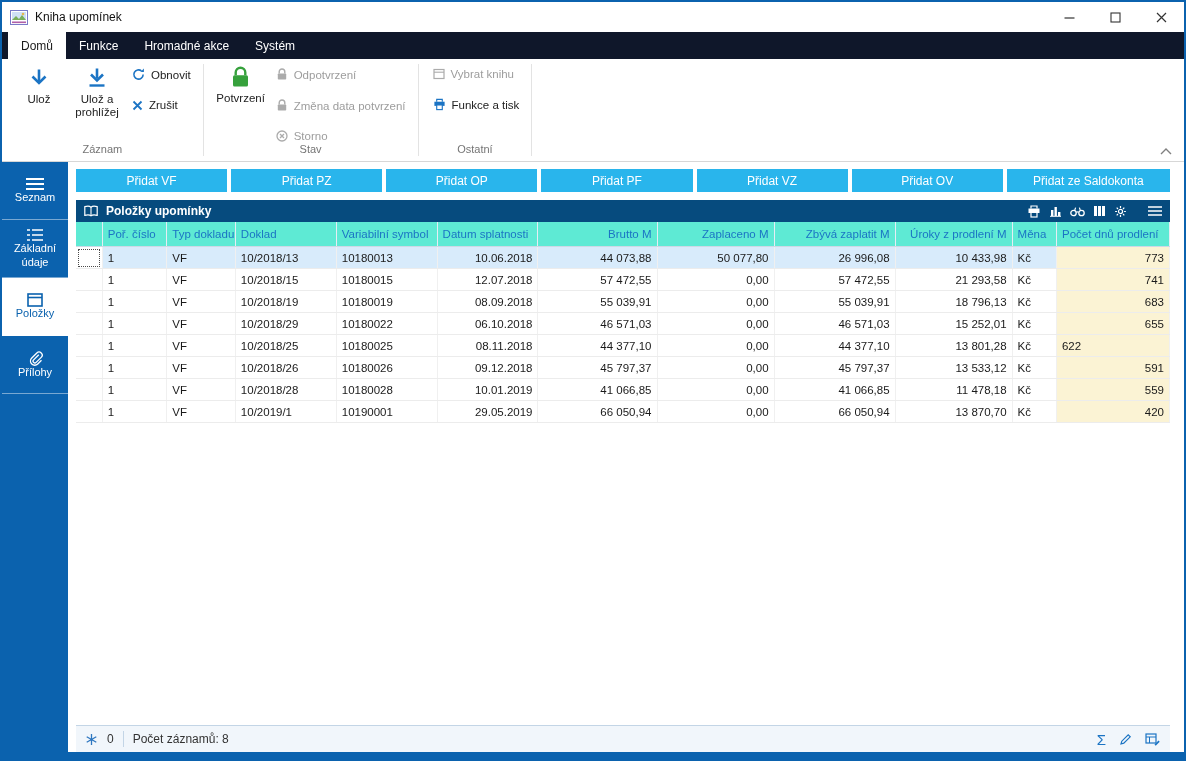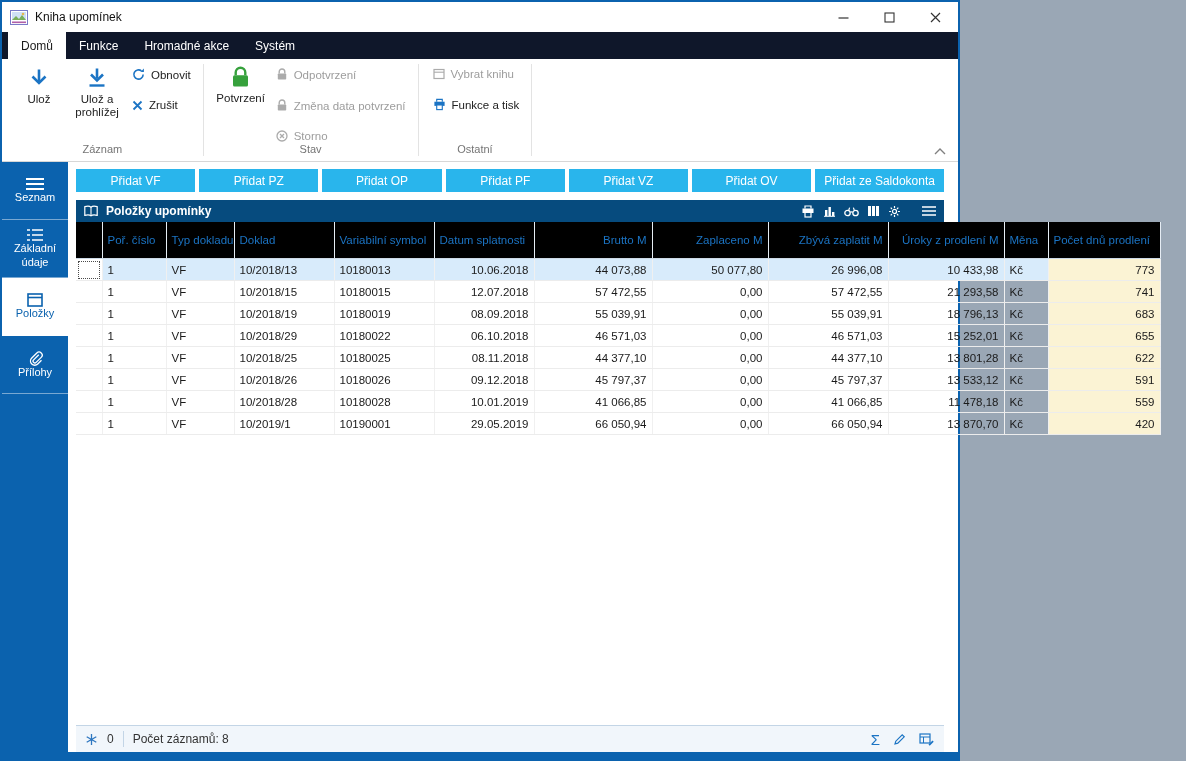--- a/index.html
+++ b/index.html
@@ -1,17 +1,17 @@
 <!DOCTYPE html>
 <html><head>
 <meta charset="utf-8">
 <style>
   * { margin:0; padding:0; box-sizing:border-box; font-family:"Liberation Sans", sans-serif; }
   html,body { width:1186px; height:761px; overflow:hidden; background:#9aa7b5; }
-  .window { width:960px; height:761px; background:#fff; border:2px solid #0B62AE; border-bottom-width:9px; display:flex; flex-direction:column; }
+  .window { width:1186px; height:761px; background:#fff; border:2px solid #0B62AE; border-bottom-width:9px; display:flex; flex-direction:column; }
 
   
   .titlebar { flex:0 0 30px; display:flex; align-items:center; background:#fff; padding-left:8px; }
   .app-icon { width:18px; height:15px; margin-right:7px; display:inline-flex; }
   .title-text { font-size:12px; color:#111; }
   .win-controls { margin-left:auto; display:flex; height:100%; }
   .win-btn { width:46px; height:100%; display:flex; align-items:center; justify-content:center; background:transparent; border:none; cursor:default; }
 
   
   .tabbar { flex:0 0 27px; background:#0f172a; display:flex; align-items:stretch; padding-left:6px; }
@@ -47,21 +47,21 @@
   
   .panel { margin-top:8px; flex:1; display:flex; flex-direction:column; min-height:0; }
   .panel-header { flex:0 0 22px; background:#064B7E; color:#fff; display:flex; align-items:center; padding:0 7px; gap:7px; }
   .panel-title { font-size:12px; font-weight:bold; }
   .ph-icons { margin-left:auto; display:flex; align-items:center; gap:8px; }
   .ph-btn { background:none; border:none; display:flex; align-items:center; }
   .ph-menu { margin-left:12px; }
 
   
   table { border-collapse:collapse; table-layout:fixed; width:100%; }
-  thead th { font-weight:normal; font-size:11.5px; color:#1B74C4; padding:12px 5px; height:21px; border-bottom:1px solid #cdd9e6; border-right:1px solid #e6edf4; background:#000000; white-space:nowrap; overflow:hidden; cursor:default; }
+  thead th { font-weight:normal; font-size:11.5px; color:#1B74C4; padding:6px 5px; height:21px; border-bottom:1px solid #cdd9e6; border-right:1px solid #e6edf4; background:#5eead4; white-space:nowrap; overflow:hidden; cursor:default; }
   tbody td { font-size:11.5px; color:#1a1a1a; padding:3px 5px; height:22px; border-bottom:1px solid #ececec; border-right:1px solid #f0f0f0; white-space:nowrap; overflow:hidden; cursor:default; }
   tr.selected td { background:#D8EBFB; }
   td.days { background:#FBF3D4; }
   tr.selected td.days { background:#FBF3D4; }
   td.sel-cell { background:#fff; }
   tr.selected td.sel-cell { background:#fff; outline:1px dotted #4a4a4a; outline-offset:-3px; }
 
   .filler { flex:1; background:#fff; }
 
   
@@ -447,21 +447,21 @@
                 <td style="text-align: left;">1</td>
                 <td style="text-align: left;">VF</td>
                 <td style="text-align: left;">10/2018/25</td>
                 <td style="text-align: left;">10180025</td>
                 <td style="text-align: right;">08.11.2018</td>
                 <td style="text-align: right;">44 377,10</td>
                 <td style="text-align: right;">0,00</td>
                 <td style="text-align: right;">44 377,10</td>
                 <td style="text-align: right;">13 801,28</td>
                 <td style="text-align: left;">Kč</td>
-                <td class="days" style="text-align: right;">622</td>
+                <td class="days" style="">622</td>
               </tr>
               <tr>
                 <td class="sel-cell"></td>
                 <td style="text-align: left;">1</td>
                 <td style="text-align: left;">VF</td>
                 <td style="text-align: left;">10/2018/26</td>
                 <td style="text-align: left;">10180026</td>
                 <td style="text-align: right;">09.12.2018</td>
                 <td style="text-align: right;">45 797,37</td>
                 <td style="text-align: right;">0,00</td>

